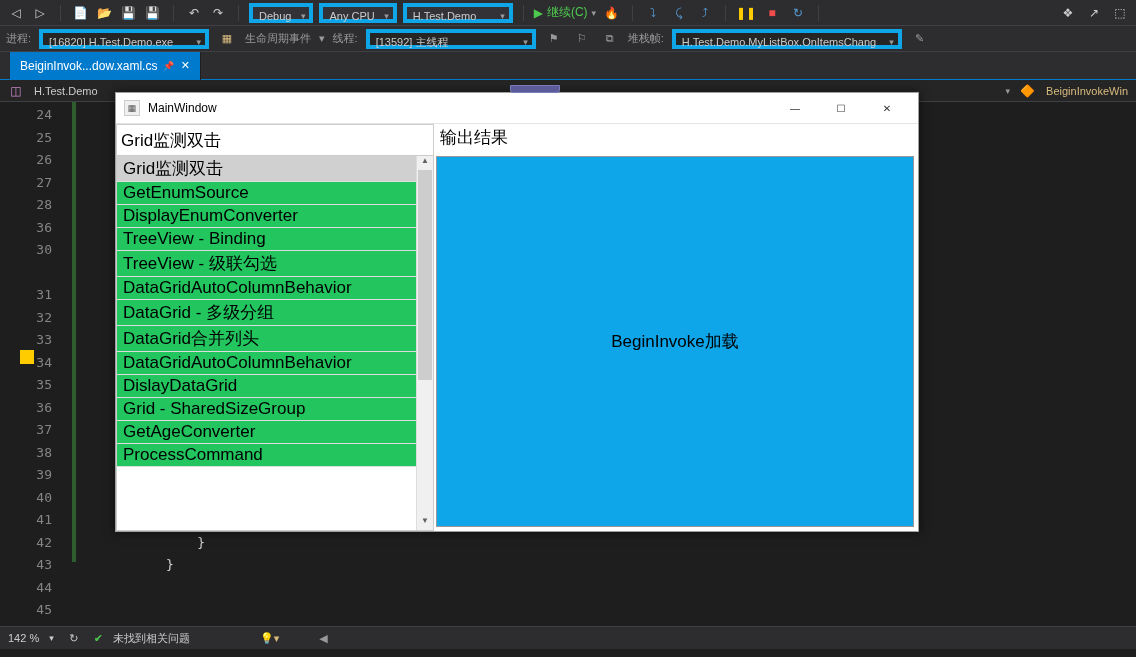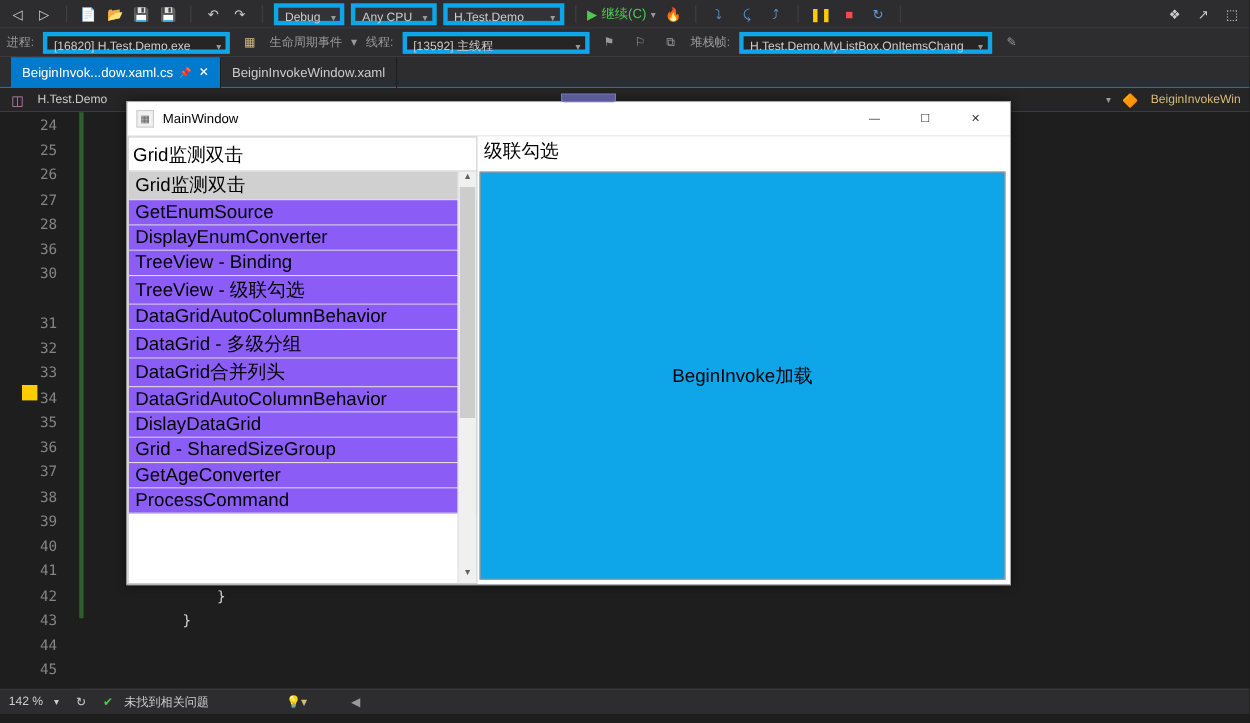--- a/index.html
+++ b/index.html
@@ -112,21 +112,21 @@
   display: flex; padding: 2px 4px;
 }
 .wpf-search input {
   flex: 1; border: none; outline: none;
   font-size: 17px; font-family: "Microsoft YaHei", sans-serif;
 }
 .wpf-list { flex: 1; border: 1px solid #ccc; border-top: none; overflow: auto; position: relative; }
 .wpf-list-inner {}
 .wpf-item {
   padding: 1px 6px; font-size: 17px; color: #000;
-  background: #8b5cf6; border-bottom: 1px solid #ddd;
+  background: #22c55e; border-bottom: 1px solid #ddd;
   font-family: "Microsoft YaHei", "Segoe UI", sans-serif;
   white-space: nowrap; overflow: hidden; text-overflow: clip;
 }
 .wpf-item.sel { background: #d0d0d0; }
 .wpf-scrollthumb {
   position: absolute; right: 0; top: 0; width: 17px; height: 100%;
   background: #f0f0f0; border-left: 1px solid #ddd;
 }
 .wpf-scrollthumb .thumb { position: absolute; left: 1px; right: 1px; top: 14px; height: 210px; background: #cdcdcd; }
 .wpf-scrollthumb .arr { position: absolute; left: 0; right: 0; height: 14px; text-align: center; font-size: 8px; color: #606060; background: #f0f0f0; }
@@ -209,23 +209,20 @@
   <span>堆栈帧:</span>
   <div class="combo" style="min-width:230px">H.Test.Demo.MyListBox.OnItemsChang</div>
   <span class="btn-ico">✎</span>
 </div>
 
 <div class="tabs">
   <div class="tab active">
     <span>BeiginInvok...dow.xaml.cs</span>
     <span class="pin">📌</span>
     <span class="close">✕</span>
-  </div>
-  <div class="tab">
-    <span>BeiginInvokeWindow.xaml</span>
   </div>
 </div>
 
 <div class="navbar">
   <span class="ico" style="color:#c586c0">◫</span>
   <span>H.Test.Demo</span>
   <div class="grow"></div>
   <span style="font-size:9px;color:#999">▾</span>
   <span class="ico" style="color:#d7ba7d;margin-left:auto">🔶</span>
   <span class="rt">BeiginInvokeWin</span>
@@ -314,19 +311,19 @@
             <div class="wpf-item">ProcessCommand</div>
           </div>
         <div class="wpf-scrollthumb">
           <div class="arr up">▲</div>
           <div class="thumb"></div>
           <div class="arr dn">▼</div>
         </div>
       </div>
     </div>
     <div class="wpf-right">
-      <div class="wpf-out-label">级联勾选</div>
+      <div class="wpf-out-label">输出结果</div>
       <div class="wpf-out-box">
         <span>BeginInvoke加载</span>
       </div>
     </div>
   </div>
 </div>
 
 </body></html>

